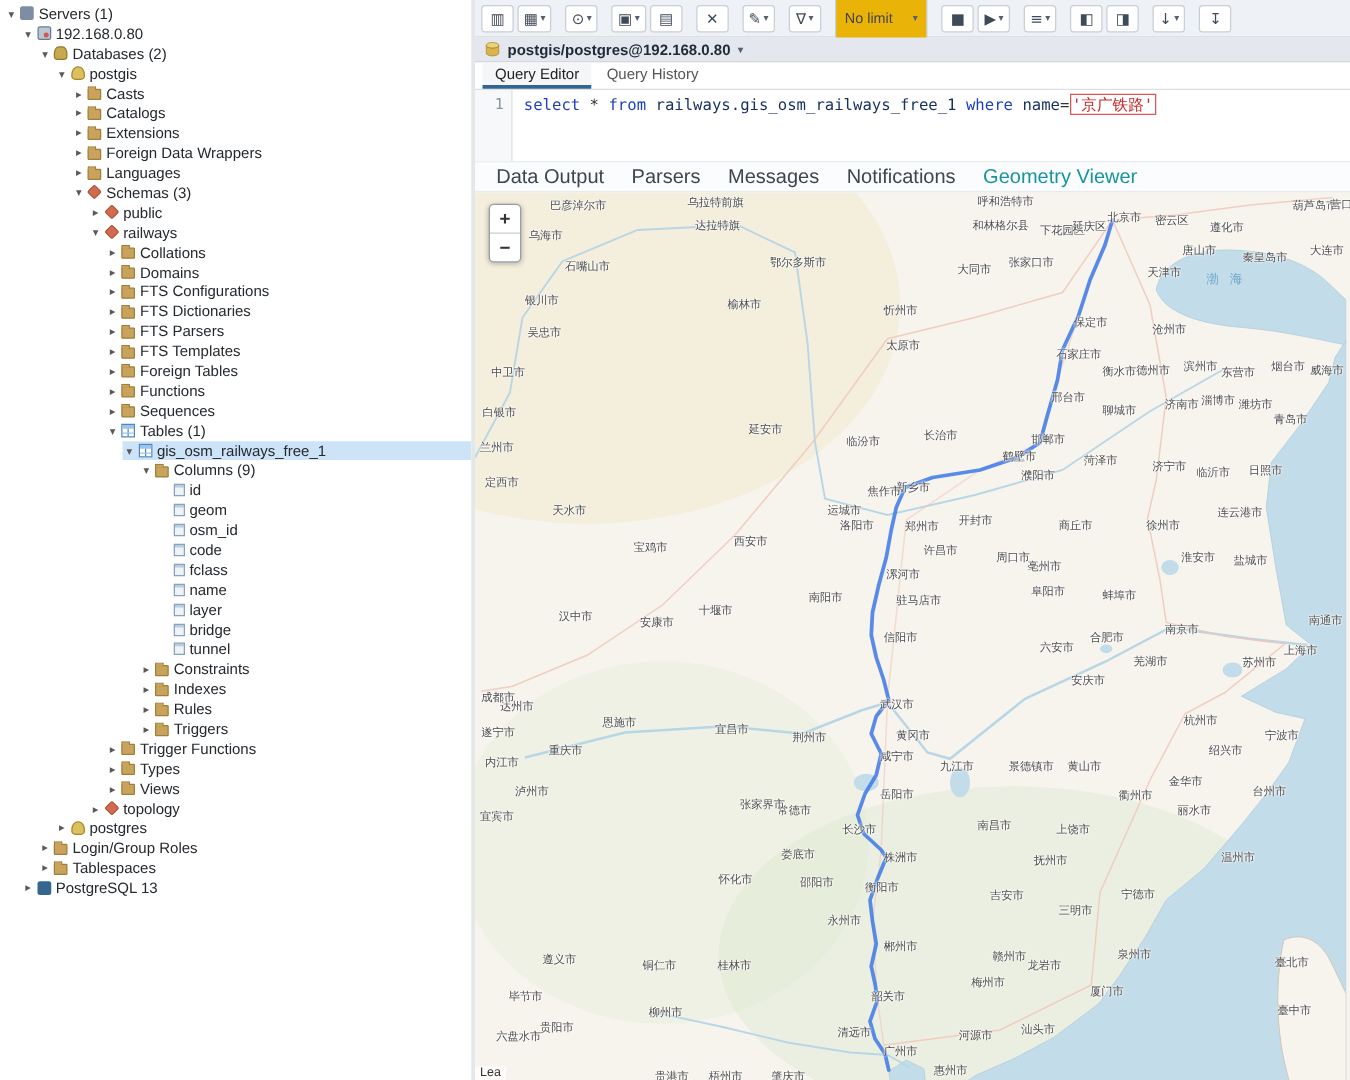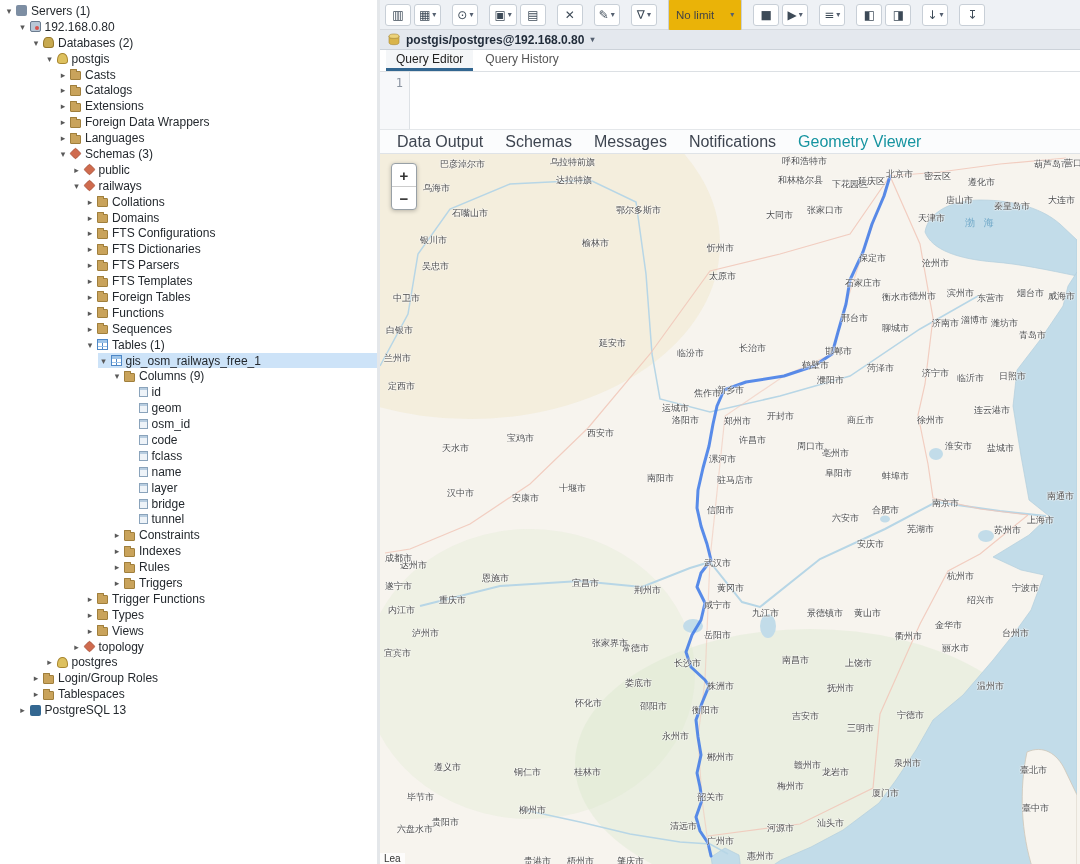--- a/index.html
+++ b/index.html
@@ -363,25 +363,26 @@
       <span class="car">▾</span>
     </div>
 
     <div class="qtabs" id="qtabs">
         <div class="qtab act">Query Editor</div>
         <div class="qtab">Query History</div>
       </div>
 
     <div class="editor">
       <div class="gutter">1</div>
+      <div class="code" id="code"><span class="tk-kw">select</span><span class="tk-op"> </span><span class="tk-op">*</span><span class="tk-op"> </span><span class="tk-kw">from</span><span class="tk-id"> railways.gis_osm_railways_free_1 </span><span class="tk-kw">where</span><span class="tk-id"> name</span><span class="tk-op">=</span><span class="tk-str">'京广铁路'</span></div>
     </div>
 
     <div class="rtabs" id="rtabs">
         <div class="rtab">Data Output</div>
-        <div class="rtab">Schemas</div>
+        <div class="rtab">Parsers</div>
         <div class="rtab">Messages</div>
         <div class="rtab">Notifications</div>
         <div class="rtab act">Geometry Viewer</div>
       </div>
 
     <div class="map">
       <svg viewBox="0 0 697 716" width="697" height="716" preserveAspectRatio="none">
         <g>
           <ellipse cx="90" cy="90" rx="250" ry="175" fill="rgba(238,226,190,.35)"></ellipse>
           <ellipse cx="430" cy="610" rx="235" ry="135" fill="rgba(208,228,196,.30)"></ellipse>
@@ -466,21 +467,21 @@
           <div class="mlabel" style="left: 297px; top: 195px;">临汾市</div>
           <div class="mlabel" style="left: 487px; top: 210px;">菏泽市</div>
           <div class="mlabel" style="left: 542px; top: 215px;">济宁市</div>
           <div class="mlabel" style="left: 577px; top: 220px;">临沂市</div>
           <div class="mlabel" style="left: 619px; top: 218px;">日照市</div>
           <div class="mlabel" style="left: 422px; top: 207px;">鹤壁市</div>
           <div class="mlabel" style="left: 337px; top: 232px;">新乡市</div>
           <div class="mlabel" style="left: 314px; top: 235px;">焦作市</div>
           <div class="mlabel" style="left: 437px; top: 222px;">濮阳市</div>
           <div class="mlabel" style="left: 8px; top: 228px;">定西市</div>
-          <div class="mlabel" style="left: 62px; top: 250px; margin-top: 40px;">天水市</div>
+          <div class="mlabel" style="left: 62px; top: 250px;">天水市</div>
           <div class="mlabel" style="left: 282px; top: 250px;">运城市</div>
           <div class="mlabel" style="left: 292px; top: 262px;">洛阳市</div>
           <div class="mlabel" style="left: 344px; top: 263px;">郑州市</div>
           <div class="mlabel" style="left: 387px; top: 258px;">开封市</div>
           <div class="mlabel" style="left: 467px; top: 262px;">商丘市</div>
           <div class="mlabel" style="left: 537px; top: 262px;">徐州市</div>
           <div class="mlabel" style="left: 594px; top: 252px;">连云港市</div>
           <div class="mlabel" style="left: 607px; top: 290px;">盐城市</div>
           <div class="mlabel" style="left: 565px; top: 288px;">淮安市</div>
           <div class="mlabel" style="left: 502px; top: 139px;">衡水市</div>

